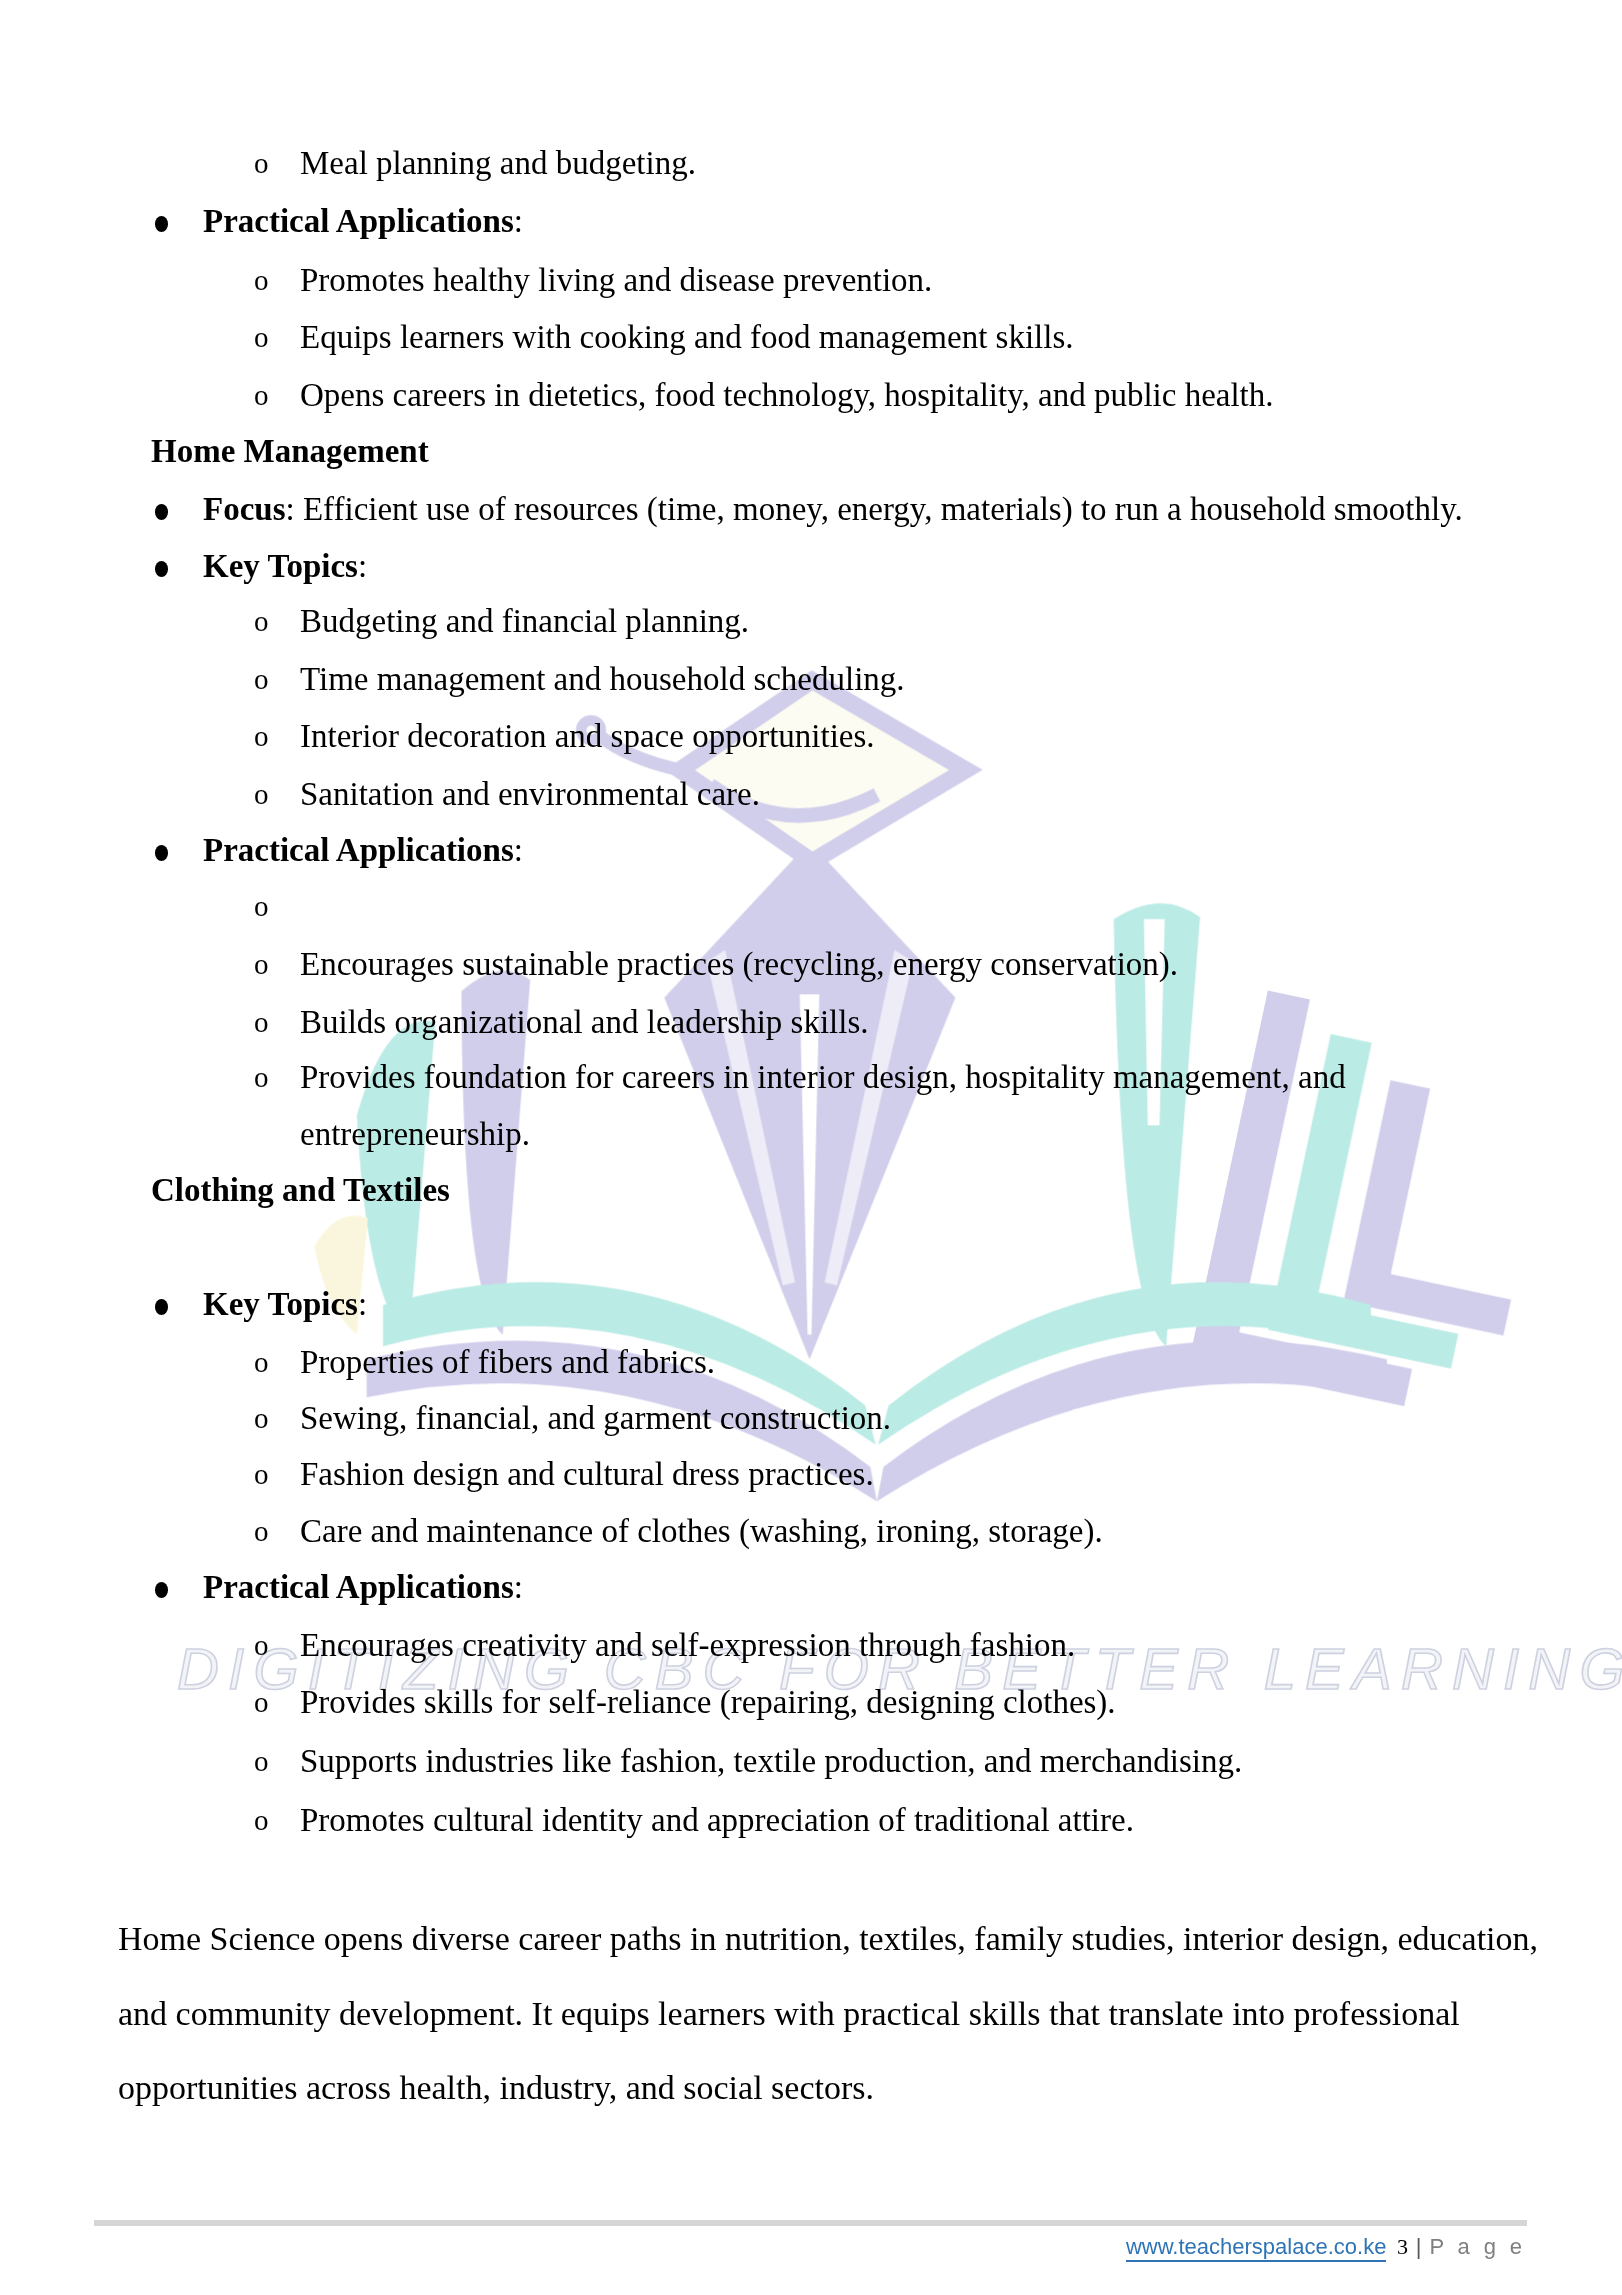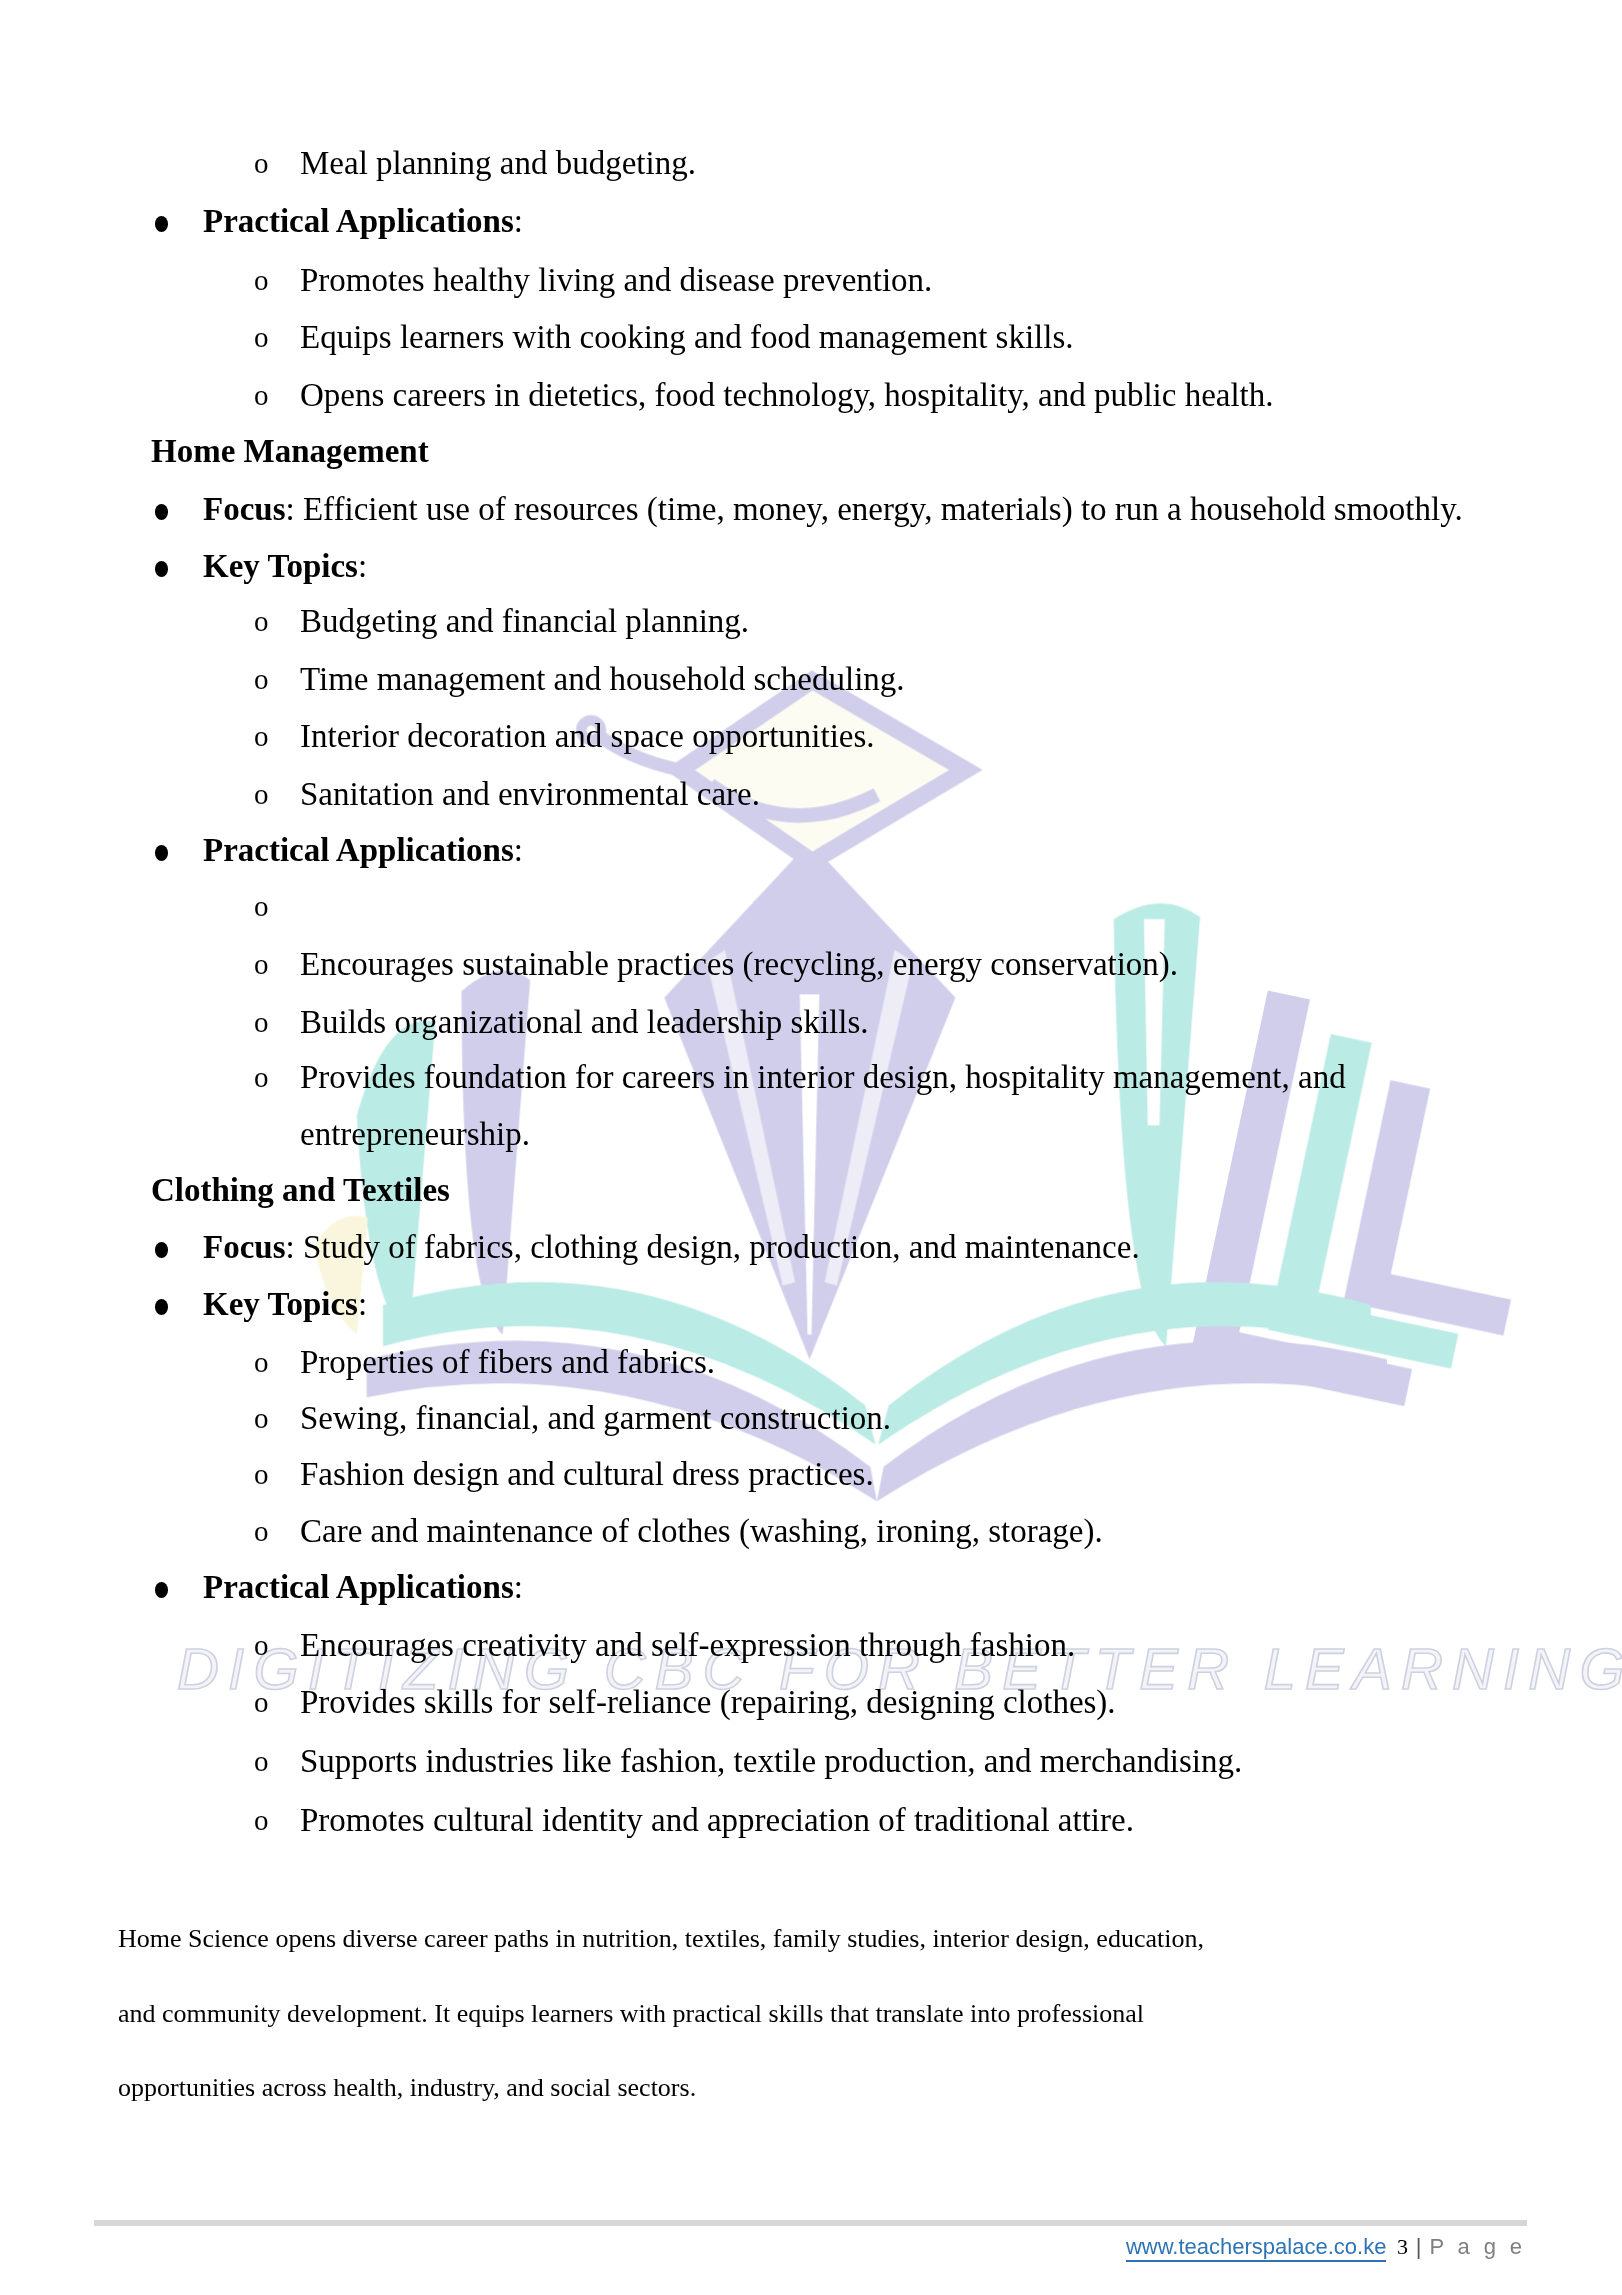--- a/index.html
+++ b/index.html
@@ -20,21 +20,21 @@
   .wm-tagline{position:absolute;left:177px;top:1640px;white-space:nowrap;font-style:italic;
             font-family:"Liberation Sans","DejaVu Sans",sans-serif;font-size:58px;line-height:58px;
             letter-spacing:9.2px;color:#f3f4f8;-webkit-text-stroke:1.6px var(--wm-tagline-gray);}
   
   .content{position:absolute;inset:0;z-index:2;}
   .line{position:absolute;left:0;right:0;height:59px;line-height:59px;font-size:33px;}
   .line .txt{position:absolute;white-space:nowrap;}
   .b{font-weight:bold;}
   .dot{position:absolute;width:13px;height:15.7px;border-radius:50%;background:#000;top:24px;}
   .m2{position:absolute;font-size:29px;white-space:nowrap;}
-  .para-line{position:absolute;height:75px;line-height:75px;font-size:26px;white-space:nowrap;left:118px;}
+  .para-line{position:absolute;height:75px;line-height:75px;font-size:34px;white-space:nowrap;left:118px;}
   
   .footer-rule{position:absolute;left:94px;top:2220px;width:1433px;height:5.9px;background:#d6d6d6;z-index:2;}
   .footer{position:absolute;left:0;top:2226px;width:1526px;text-align:right;z-index:2;
           font-family:"Liberation Sans","DejaVu Sans",sans-serif;font-size:22px;line-height:41px;white-space:nowrap;}
   .footer a{color:var(--link);text-decoration:none;border-bottom:2.6px solid var(--link);padding-bottom:1.3px;cursor:pointer;}
   .pnum{color:#000;margin-left:10.5px;font-family:"Liberation Serif",serif;}
   .sep{color:#595959;margin:0 7.9px;}
   .plabel{color:#7f7f7f;letter-spacing:3.9px;}
 </style>
 </head>
@@ -150,24 +150,20 @@
       <div class="line" style="top: 1048px;">
         <span class="m2" style="left: 254px;">o</span>
         <span class="txt" style="left: 300px;">Provides foundation for careers in interior design, hospitality management, and</span>
       </div>
       <div class="line" style="top: 1105px;">
         <span class="txt" style="left: 300px;">entrepreneurship.</span>
       </div>
       <div class="line" style="top: 1161px;">
         <span class="txt b" style="left: 151px;">Clothing and Textiles</span>
       </div>
-      <div class="line" style="top: 1218px;">
-        <span class="dot" style="left: 155px;"></span>
-        <span class="txt" style="left: 203px;"><span class="b">Focus</span><span>: Study of fabrics, clothing design, production, and maintenance.</span></span>
-      </div>
       <div class="line" style="top: 1275px;">
         <span class="dot" style="left: 155px;"></span>
         <span class="txt" style="left: 203px;"><span class="b">Key Topics</span><span>:</span></span>
       </div>
       <div class="line" style="top: 1333px;">
         <span class="m2" style="left: 254px;">o</span>
         <span class="txt" style="left: 300px;">Properties of fibers and fabrics.</span>
       </div>
       <div class="line" style="top: 1389px;">
         <span class="m2" style="left: 254px;">o</span>

